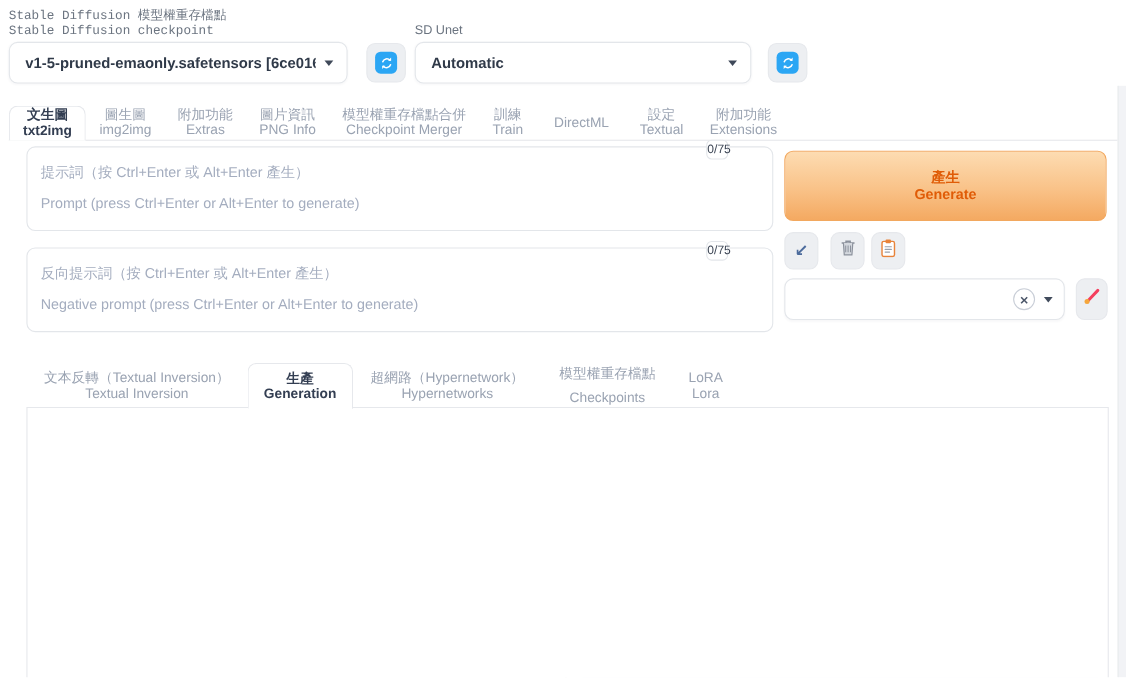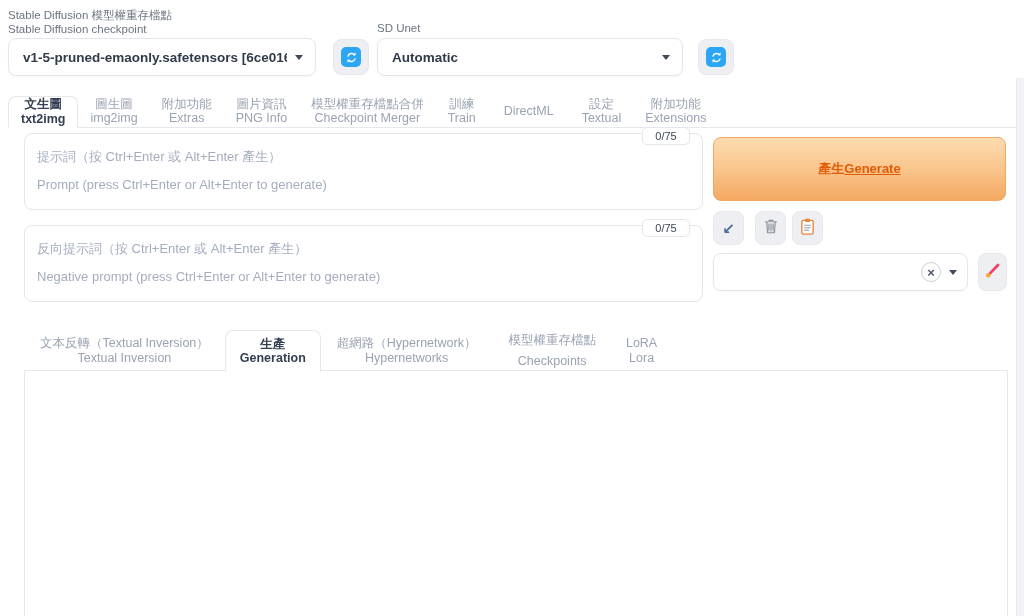--- a/index.html
+++ b/index.html
@@ -33,29 +33,29 @@
          display:flex; flex-direction:column; justify-content:center; cursor:pointer; white-space:nowrap; }
   .tab.active { background:#fff; border:1px solid #e6e8ec; border-bottom:1px solid #fff;
                 border-radius:8px 8px 0 0; margin-bottom:-1px; color:#333e52; font-weight:700; z-index:3; }
 
   
   .prompt-ta { width:679px; height:77px; border:1px solid #e3e6ea; border-radius:8px; resize:none;
                padding:9px 12px; font-family:inherit; font-size:13px; line-height:2.15; color:#303a49;
                outline:none; background:#fff; }
   .prompt-ta::placeholder { color:#a4adbf; }
   .counter { background:#fff; border:1px solid #e3e6ea; border-radius:5px; font-size:11px;
-             color:#3c4554; padding:2px 0; width:48px; text-align:center; z-index:2; }
+             color:#3c4554; padding:2px 0; width:20px; text-align:center; z-index:2; }
 
   
   .gen-btn { width:293px; height:64px; border:1px solid #f2a85f; border-radius:8px;
              background:linear-gradient(180deg,#fddcb2 0%, #f9c288 55%, #f4a961 100%);
-             display:flex; flex-direction:row; align-items:center; justify-content:center;
+             display:flex; flex-direction:column; align-items:center; justify-content:center;
              cursor:pointer; }
   .gen-btn .zh { font-size:13px; font-weight:700; color:#e05c07; line-height:16px; }
-  .gen-btn .en { font-size:13px; font-weight:700; color:#e05c07; line-height:16px;text-decoration:underline; }
+  .gen-btn .en { font-size:13px; font-weight:700; color:#e05c07; line-height:16px; }
 
   
   .x-circle { width:20px; height:20px; border:1px solid #c9ced7; border-radius:50%;
               display:flex; align-items:center; justify-content:center;
               font-size:13px; font-weight:700; color:#4a5568; line-height:1; }
 
   
   .panel { background:#fff; border:1px solid #e6e8ec; border-radius:0 0 8px 8px; z-index:1; }
 
   
@@ -84,21 +84,21 @@
 
   .swap-glyph { font-size:13px; font-weight:700; color:#3b4556; letter-spacing:-2px; }
   .divider-dashed { border-left:1px dashed #d8dce2; width:0; }
   .scroll-track { background:#f2f3f6; border-left:1px solid #e9ebee; }
 </style>
 </head>
 <body>
 
 <div id="app">
 
-  <div class="abs lbl" style="left:8px; top:8px;">
+  <div class="abs lbl" style="left:8px; top:8px;font-family:Liberation Mono, monospace;">
     <div>Stable Diffusion 模型權重存檔點</div>
     <div>Stable Diffusion checkpoint</div>
   </div>
   <div class="abs select" style="left:8px; top:38px; width:308px; height:38px;">
     <span class="val">v1-5-pruned-emaonly.safetensors [6ce0161689]</span>
     <span class="caret"></span>
   </div>
   <div class="abs icon-btn" style="left:333px; top:39px; width:36px; height:36px;">
     <span class="refresh-chip">
       <svg width="13" height="13" viewBox="0 0 24 24" fill="none">

